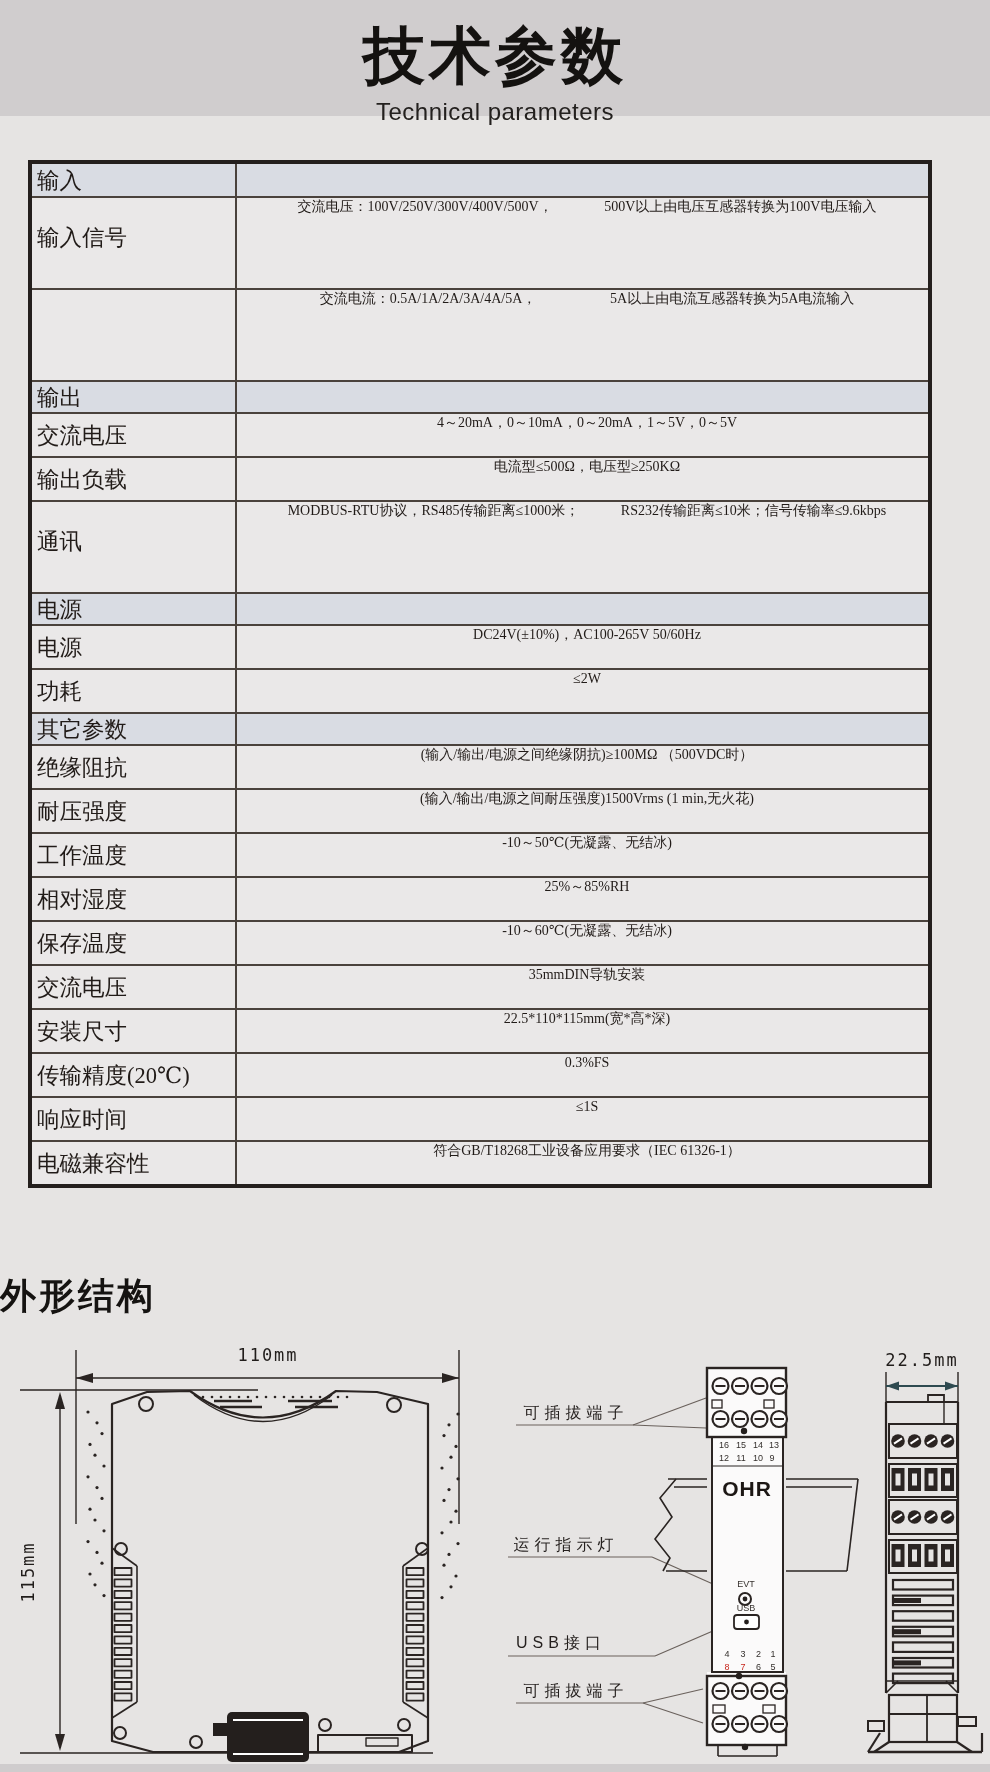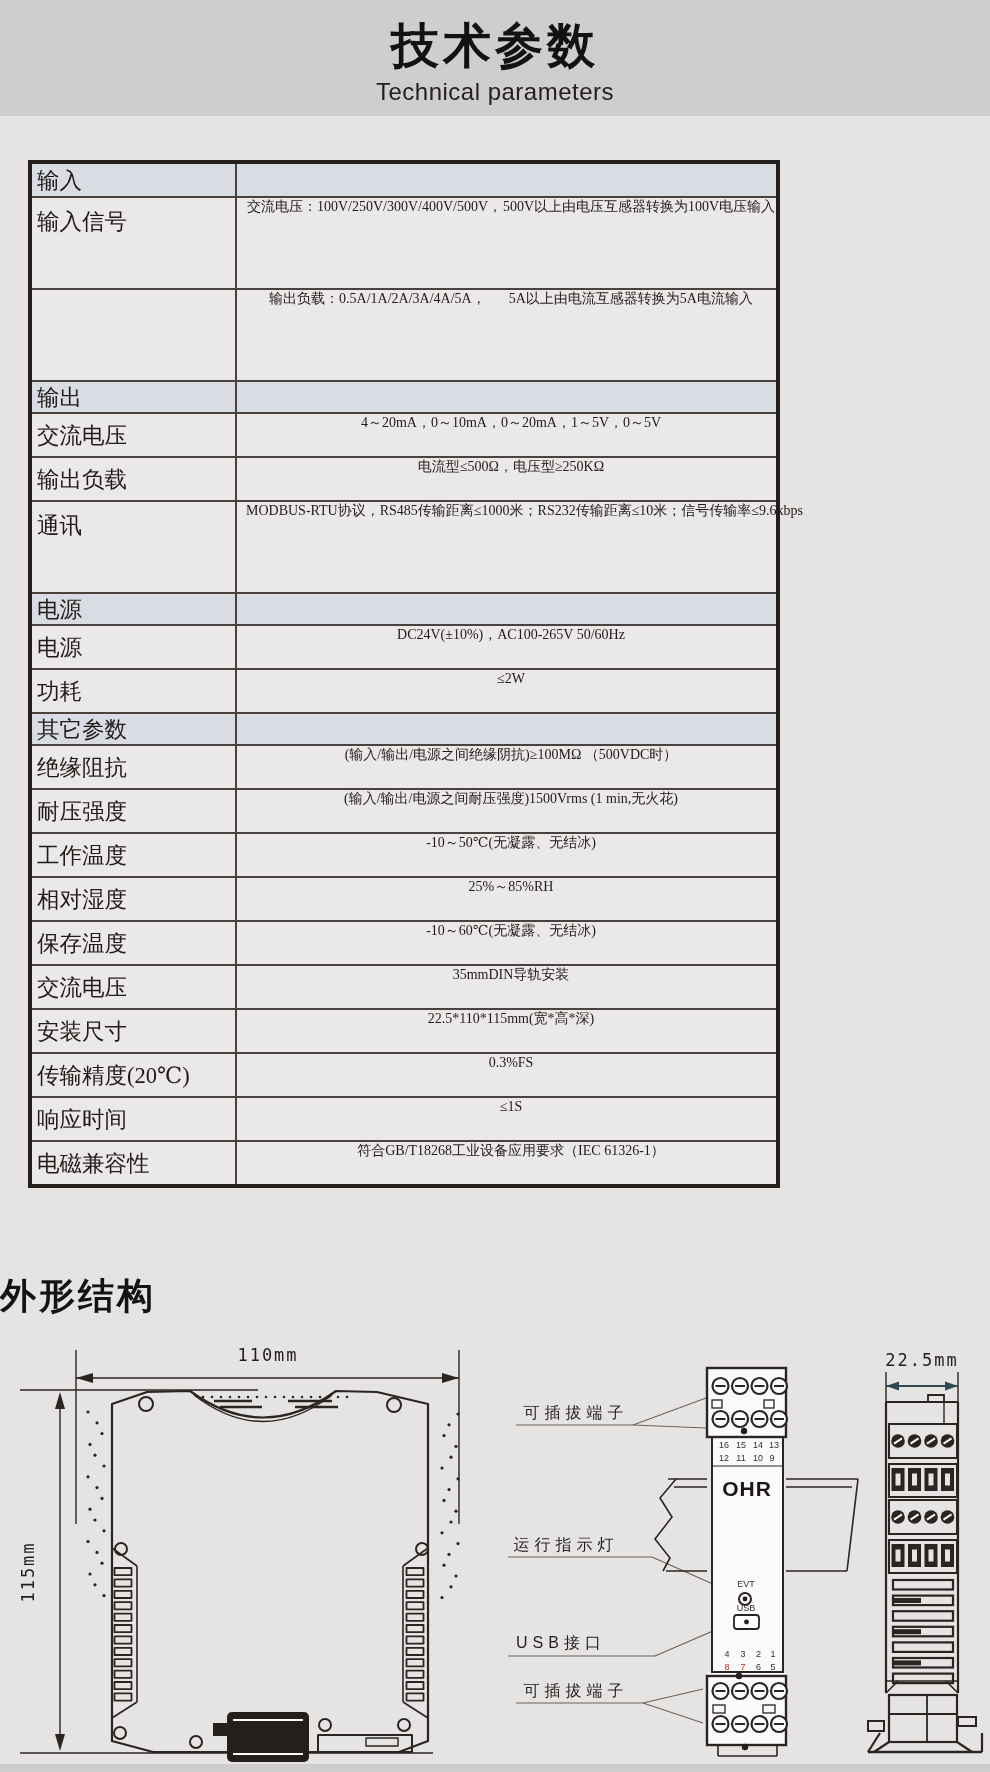--- a/index.html
+++ b/index.html
@@ -7,43 +7,43 @@
     width:990px;height:1772px;position:relative;overflow:hidden;
     background:#e6e4e3;
     font-family:"Liberation Sans","DejaVu Sans",sans-serif;
   }
   
   .banner{
     position:absolute;left:0;top:0;width:990px;height:116px;
     background:#d0cdce;text-align:center;
   }
   .banner h1{
-    margin:14px 0 0 0;font-size:48px;font-weight:bold;letter-spacing:4px;
+    margin:14px 0 0 0;font-size:62px;font-weight:bold;letter-spacing:4px;
     color:#141210;font-family:Liberation Mono, monospace;
   }
   .banner .sub{
     margin-top:0px;font-size:24px;color:#23201e;letter-spacing:0.5px;
   }
   
   .spec-table{
-    position:absolute;left:28px;top:160px;width:752px;
+    position:absolute;left:28px;top:160px;width:904px;
     background:#eae8e8;border:4px solid #241f1d;box-sizing:border-box;
     font-family:"Liberation Serif","DejaVu Serif",serif;color:#211b18;
   }
   .trow{display:flex;box-sizing:border-box;}
   .trow + .trow{border-top:2px solid #4a423c;}
   .trow.section{background:#d9dce3;height:32px;}
   .trow.item{height:44px;}
   .trow.item.tall{height:92px;}
   .tlabel{
     flex:0 0 205px;box-sizing:border-box;border-right:2px solid #4a423c;
     padding:0 4px 0 5px;display:flex;align-items:center;
     font-size:22.5px;white-space:nowrap;
   }
-  .trow.tall .tlabel{align-items:flex-start;padding-top:8px;font-family:Liberation Mono, monospace;}
+  .trow.tall .tlabel{align-items:flex-start;padding-top:24px;font-family:Liberation Mono, monospace;}
   .tvalue{
     flex:1;box-sizing:border-box;padding-left:9px;display:flex;
     flex-direction:row;justify-content:center;font-size:14px;
   }
   .trow.tall .tvalue{justify-content:space-evenly;}
   .vline{white-space:nowrap;line-height:1.25;}
   
   .outline-title{
     position:absolute;left:0;top:1272px;width:990px;text-align:left;
     font-size:36px;font-weight:bold;letter-spacing:3px;color:#151311;
@@ -78,21 +78,21 @@
       <div class="trow item tall">
         <div class="tlabel">输入信号</div>
         <div class="tvalue">
           <div class="vline">交流电压：100V/250V/300V/400V/500V，</div>
           <div class="vline">500V以上由电压互感器转换为100V电压输入</div>
         </div>
       </div>
       <div class="trow item tall">
         <div class="tlabel"></div>
         <div class="tvalue">
-          <div class="vline">输出负载：0.5A/1A/2A/3A/4A/5A，</div>
+          <div class="vline">交流电流：0.5A/1A/2A/3A/4A/5A，</div>
           <div class="vline">5A以上由电流互感器转换为5A电流输入</div>
         </div>
       </div>
       <div class="trow section">
         <div class="tlabel">输出</div>
         <div class="tvalue"></div>
       </div>
       <div class="trow item">
         <div class="tlabel">交流电压</div>
         <div class="tvalue">

